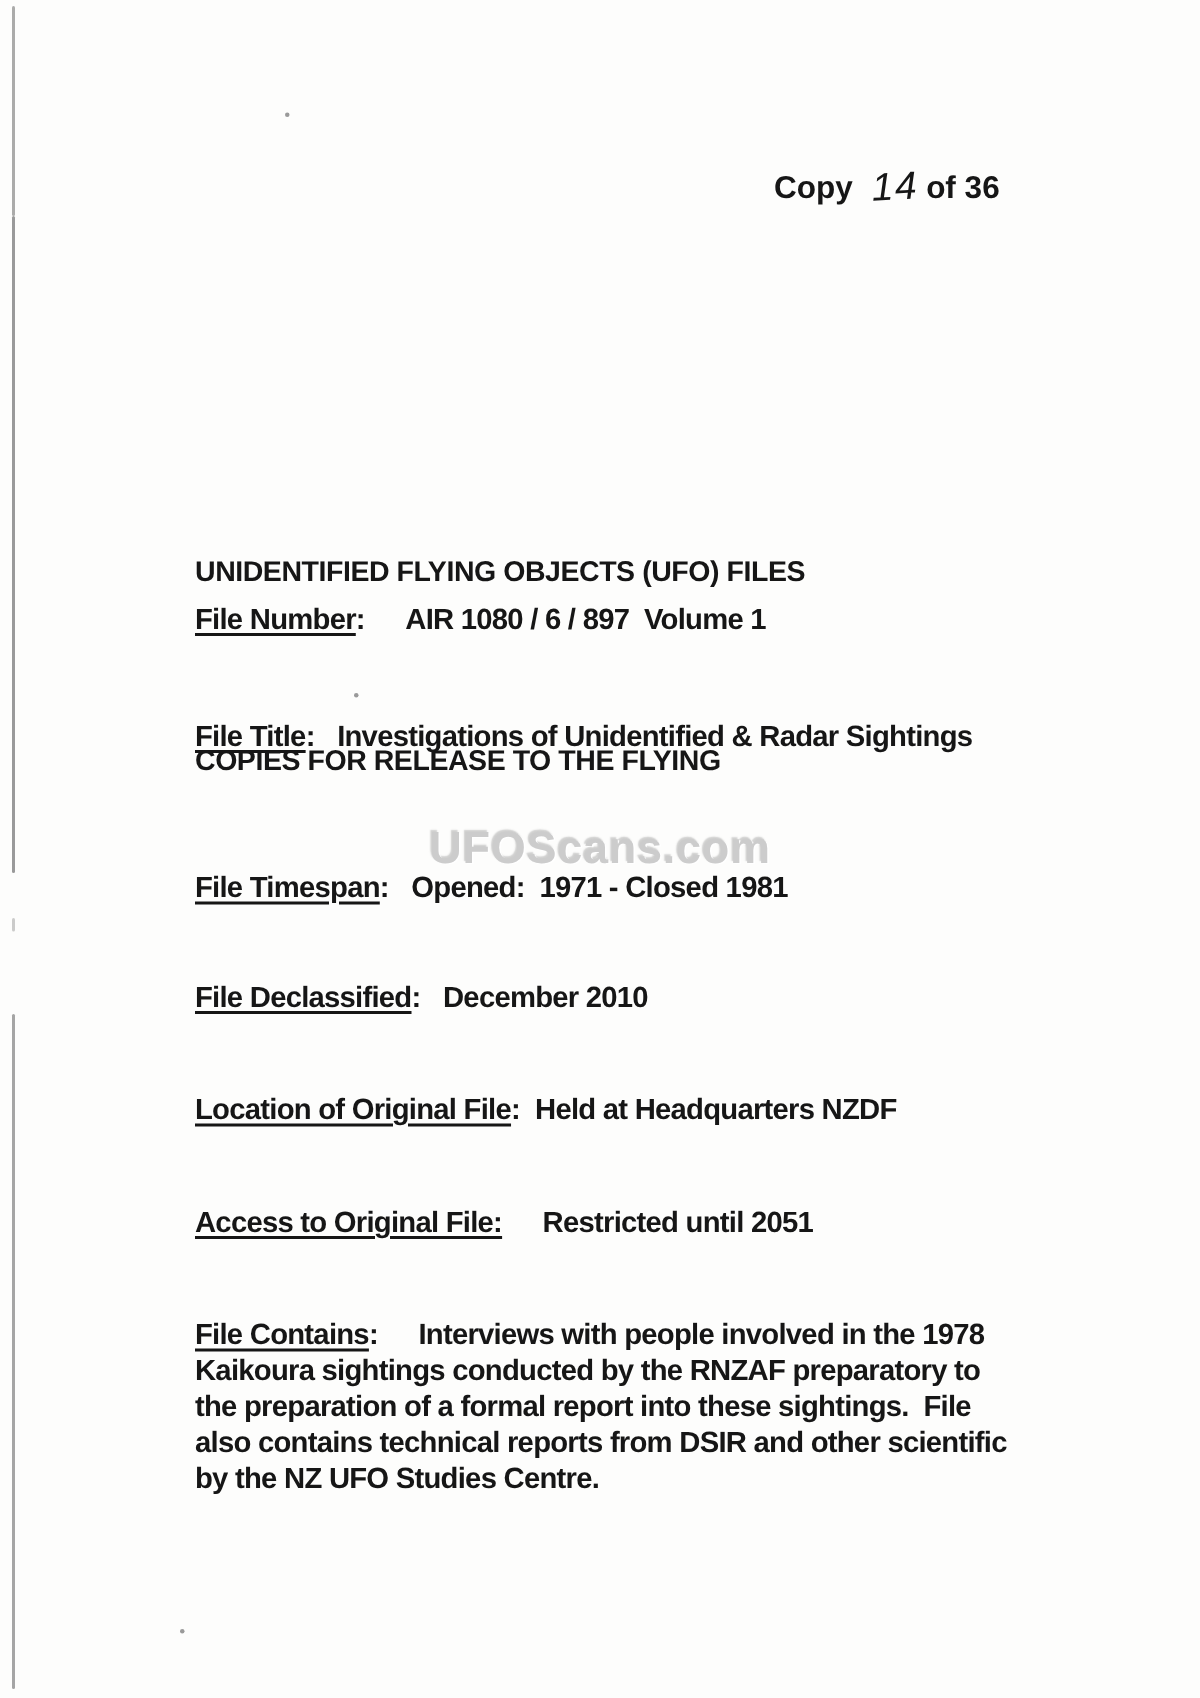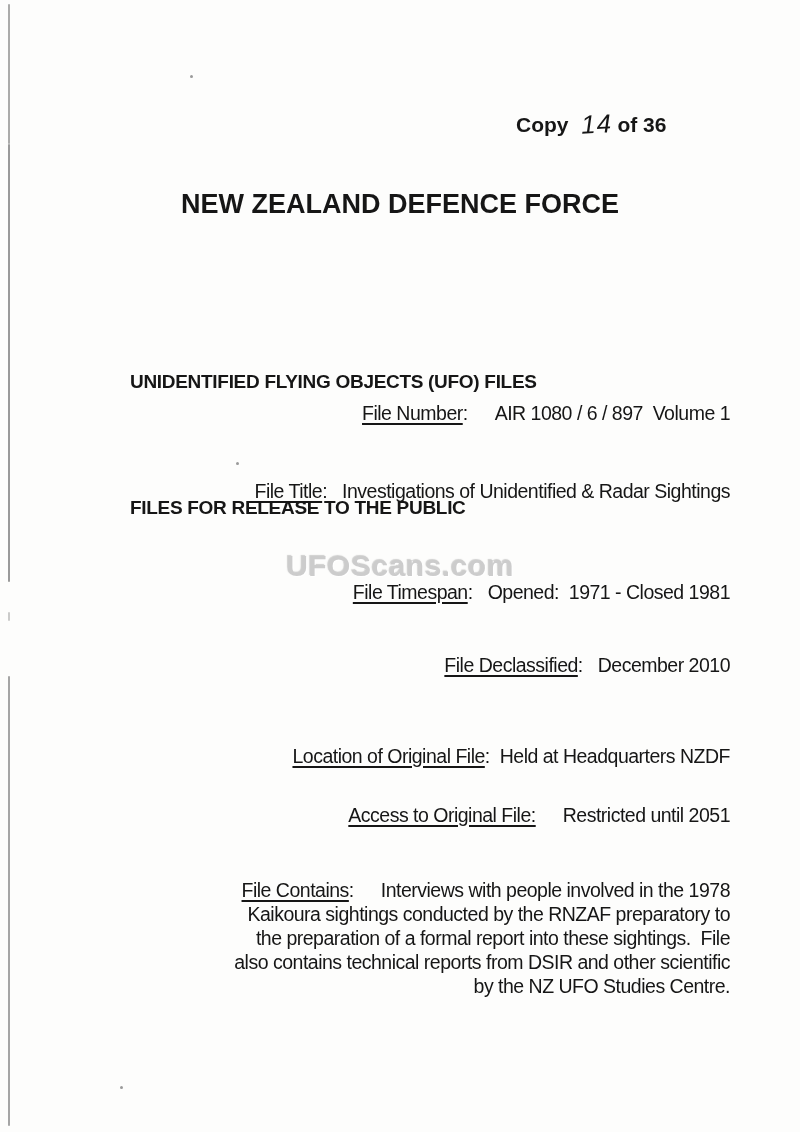--- a/index.html
+++ b/index.html
@@ -61,56 +61,54 @@
     color:#cccccc;
     text-shadow:1px 1px 0 rgba(255,255,255,.95), -1px -1px 1px rgba(150,150,150,.45);
     letter-spacing:.5px;
     z-index:1;
     white-space:pre;
   }
 
   
   .field{
     position:absolute;left:130px;width:600px;
-    font-weight:normal;font-size:19.5px;line-height:24px;
+    font-weight:bold;font-size:19.5px;line-height:24px;
     letter-spacing:-0.5px;
     z-index:2;
-    text-align:right;
   }
   .fline{white-space:pre;}
   .flabel{
     text-decoration:underline;
     text-decoration-thickness:2px;
     text-underline-offset:3px;
   }
   .fval{display:inline-block;}
-  .gap-sm{margin-left:10px;margin-top:16px;}
+  .gap-sm{margin-left:10px;}
   .gap-md{margin-left:15px;}
   .gap-lg{margin-left:27px;}
 </style>
 </head>
 <body>
 
 <div class="page">
 
   <div class="edge-strip strip-a"></div>
   <div class="edge-strip strip-b"></div>
   <div class="edge-strip strip-c"></div>
   <div class="edge-strip strip-d"></div>
   <div class="speck" style="left:190px;top:75px;width:3px;height:3px;"></div>
   <div class="speck" style="left:236px;top:462px;width:3px;height:3px;"></div>
   <div class="speck" style="left:120px;top:1086px;width:3px;height:3px;"></div>
 
   <div class="copy-line"><span>Copy</span><span class="copy-number">14</span><span>of 36</span></div>
 
-  <div class="doc-title">NEW ZEALAND DEFENCE FORCE</div>
 
   <div class="doc-subtitle">
     <div>UNIDENTIFIED FLYING OBJECTS (UFO) FILES</div>
-    <div>FILES FOR RELEASE TO THE PUBLIC</div>
+    <div>COPIES FOR RELEASE TO THE FLYING</div>
   </div>
 
   <div class="watermark">UFOScans.com</div>
 
   <div class="field" style="top:401px;">
     <div class="fline"><span class="flabel">File Number</span><span>:</span><span class="fval gap-lg">AIR 1080 / 6 / 897  Volume 1</span></div>
   </div>
 
   <div class="field" style="top:479px;">
     <div class="fline"><span class="flabel">File Title</span><span>:</span><span class="fval gap-md">Investigations of Unidentified &amp; Radar Sightings</span></div>

